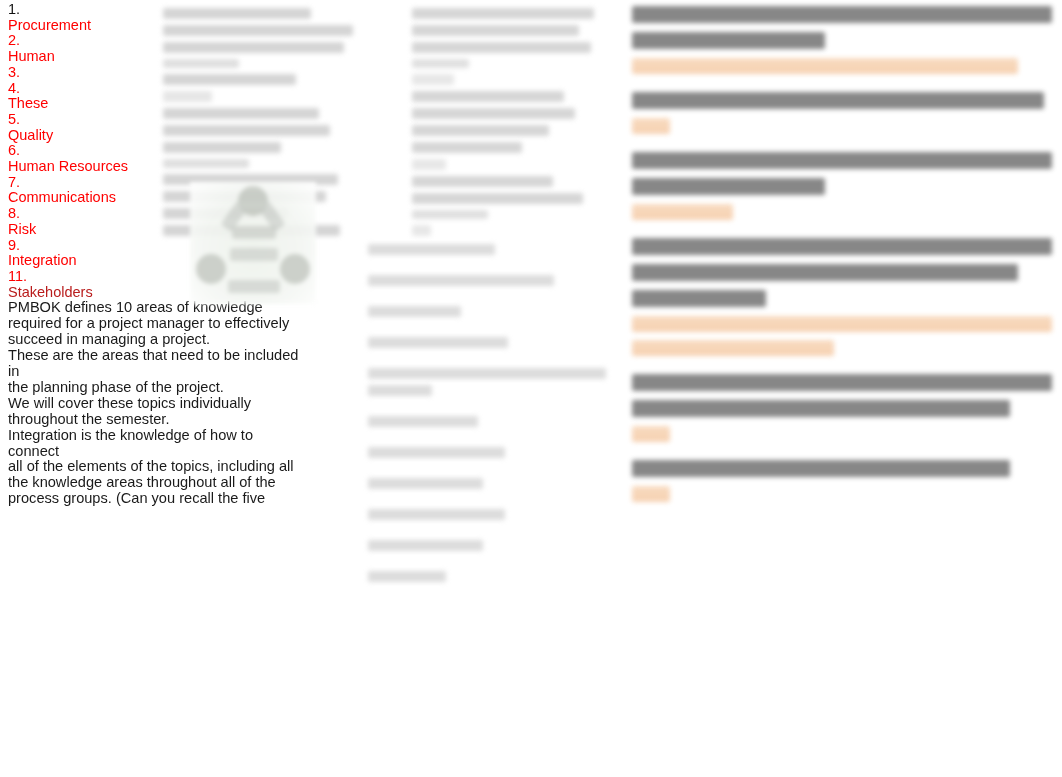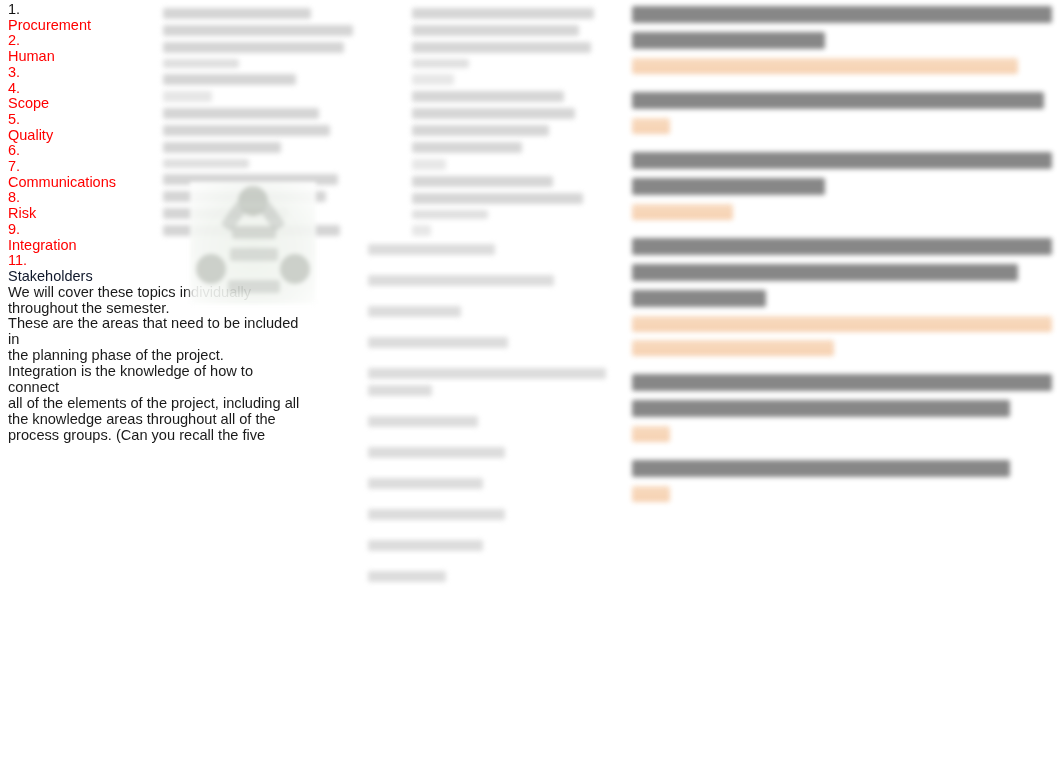--- a/index.html
+++ b/index.html
@@ -40,21 +40,21 @@
     list-style: none;
     margin: 0;
     padding: 0;
     font-size: 14.5px;
     line-height: 15.7px;
   }
   .ka-list li { white-space: normal; }
   .ka-num   { color: #111111; }
   .ka-num.red { color: #ff0000; }
   .ka-name  { color: #ff0000; display: block; }
-  .ka-name.dark { color: #0f172a; }
+  .ka-name.dark { color: #b91c1c; }
 
   .body-para {
     font-size: 14.6px;
     line-height: 15.9px;
     color: #1a1a1a;
     margin: 0;
     white-space: pre-line;
   }
 
   
@@ -138,53 +138,57 @@
     </li>
     <li>
       <span class="ka-num red">2.</span>
       <span class="ka-name">Human</span>
     </li>
     <li>
       <span class="ka-num red">3.</span>
     </li>
     <li>
       <span class="ka-num red">4.</span>
-      <span class="ka-name">Scope</span>
+      <span class="ka-name">These</span>
     </li>
     <li>
       <span class="ka-num red">5.</span>
       <span class="ka-name">Quality</span>
     </li>
     <li>
       <span class="ka-num red">6.</span>
+      <span class="ka-name">Human Resources</span>
     </li>
     <li>
       <span class="ka-num red">7.</span>
       <span class="ka-name">Communications</span>
     </li>
     <li>
       <span class="ka-num red">8.</span>
       <span class="ka-name">Risk</span>
     </li>
     <li>
       <span class="ka-num red">9.</span>
       <span class="ka-name">Integration</span>
     </li>
     <li>
       <span class="ka-num red">11.</span>
       <span class="ka-name dark">Stakeholders</span>
     </li>
   </ul>
 
+  <p class="body-para">PMBOK defines 10 areas of knowledge
+required for a project manager to effectively
+succeed in managing a project.</p>
+  <p class="body-para">These are the areas that need to be included in
+the planning phase of the project.</p>
   <p class="body-para">We will cover these topics individually
 throughout the semester.</p>
-  <p class="body-para">These are the areas that need to be included in
-the planning phase of the project.</p>
   <p class="body-para">Integration is the knowledge of how to connect
-all of the elements of the project, including all
+all of the elements of the topics, including all
 the knowledge areas throughout all of the
 process groups. (Can you recall the five</p>
 </div>
 
 <div class="blur-block" id="mid-top-block">
   <div class="bline" style="width:78%"></div>
   <div class="bline" style="width:100%"></div>
   <div class="bline" style="width:95%"></div>
   <div class="bline thin" style="width:40%"></div>
   <div class="bline" style="width:70%"></div>

